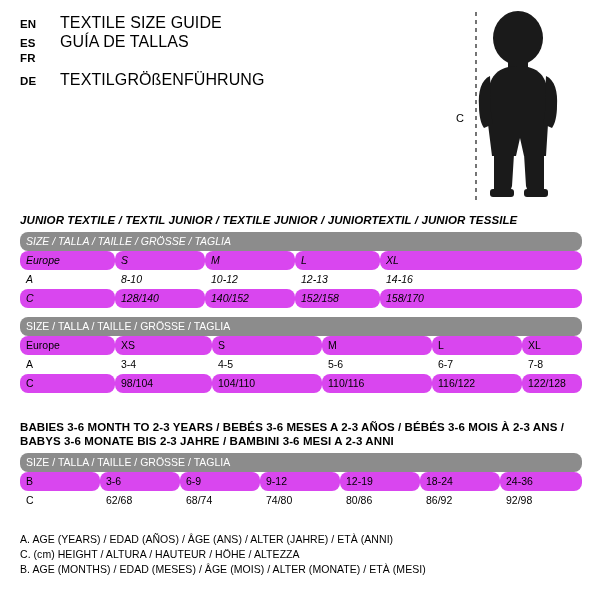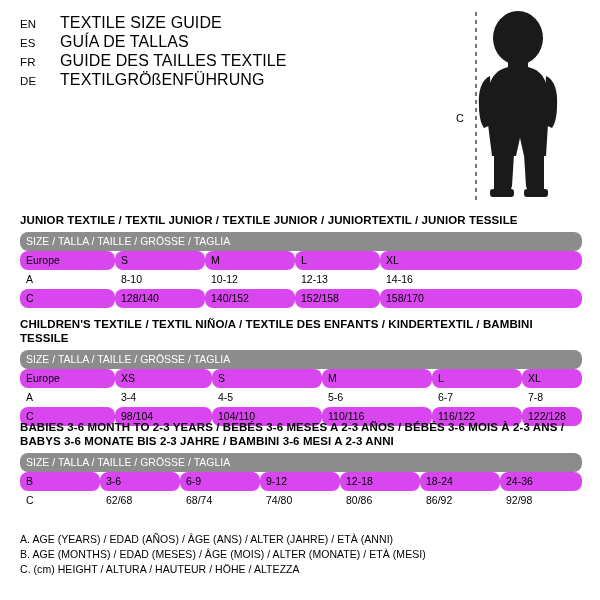--- a/index.html
+++ b/index.html
@@ -32,20 +32,21 @@
   .lang-row {
     display: flex;
     align-items: baseline;
     height: 18px;
     margin-bottom: 1px;
   }
   .lang-code {
     width: 40px;
     font-size: 11.5px;
     letter-spacing: 0.2px;
+    font-weight: bold;
   }
   .lang-title {
     font-size: 16px;
     letter-spacing: 0.1px;
   }
 
   
   .figure-wrap {
     position: absolute;
     left: 448px;
@@ -122,21 +123,20 @@
     <div class="lang-row">
       <div class="lang-code">EN</div>
       <div class="lang-title">TEXTILE SIZE GUIDE</div>
     </div>
     <div class="lang-row">
       <div class="lang-code">ES</div>
       <div class="lang-title">GUÍA DE TALLAS</div>
     </div>
     <div class="lang-row">
       <div class="lang-code">FR</div>
-      <div class="lang-title">GUIDE DES TAILLES TEXTILE</div>
     </div>
     <div class="lang-row">
       <div class="lang-code">DE</div>
       <div class="lang-title">TEXTILGRÖßENFÜHRUNG</div>
     </div>
   </div>
 
   <div class="figure-wrap">
     <div class="c-label">C</div>
     <svg width="140" height="200" viewBox="0 0 140 200">
@@ -159,21 +159,21 @@
         <path d="M46 148 L 66 148 L 64 180 L 62 186 L 46 186 L 46 170 Z"></path>
 
         <path d="M76 148 L 96 148 L 96 170 L 96 186 L 80 186 L 78 180 Z"></path>
 
         <rect x="42" y="183" width="24" height="8" rx="3"></rect>
         <rect x="76" y="183" width="24" height="8" rx="3"></rect>
       </g>
     </svg>
   </div>
 
-  <div class="section" style="top:213px;">
+  <div class="section" style="top:213px;font-style:italic;">
     <div class="section-title">JUNIOR TEXTILE / TEXTIL JUNIOR / TEXTILE JUNIOR / JUNIORTEXTIL / JUNIOR TESSILE</div>
     <table class="size-table">
       <colgroup>
         <col style="width:95px">
           <col style="width:90px">
           <col style="width:90px">
           <col style="width:85px">
           <col style="width:202px">
       </colgroup>
       <tbody>
@@ -199,21 +199,20 @@
           <td>128/140</td>
           <td>140/152</td>
           <td>152/158</td>
           <td>158/170</td>
         </tr>
       </tbody>
     </table>
   </div>
 
   <div class="section" style="top:317px;">
-    <div class="section-title">CHILDREN'S TEXTILE / TEXTIL NIÑO/A / TEXTILE DES ENFANTS / KINDERTEXTIL / BAMBINI TESSILE</div>
     <table class="size-table">
       <colgroup>
         <col style="width:95px">
           <col style="width:97px">
           <col style="width:110px">
           <col style="width:110px">
           <col style="width:90px">
           <col style="width:60px">
       </colgroup>
       <tbody>
@@ -262,36 +261,36 @@
       </colgroup>
       <tbody>
         <tr class="head-row">
           <td colspan="7">SIZE / TALLA / TAILLE / GRÖSSE / TAGLIA</td>
         </tr>
         <tr class="shade">
           <td>B</td>
           <td>3-6</td>
           <td>6-9</td>
           <td>9-12</td>
-          <td>12-18</td>
+          <td>12-19</td>
           <td>18-24</td>
           <td>24-36</td>
         </tr>
         <tr class="plain">
           <td>C</td>
           <td>62/68</td>
           <td>68/74</td>
           <td>74/80</td>
           <td>80/86</td>
           <td>86/92</td>
           <td>92/98</td>
         </tr>
       </tbody>
     </table>
   </div>
 
   <div class="footnotes">
     <div class="footnote">A. AGE (YEARS) / EDAD (AÑOS) / ÂGE (ANS) / ALTER (JAHRE) / ETÀ (ANNI)</div>
+    <div class="footnote">C. (cm) HEIGHT / ALTURA / HAUTEUR / HÖHE / ALTEZZA</div>
     <div class="footnote">B. AGE (MONTHS) / EDAD (MESES) / ÂGE (MOIS) / ALTER (MONATE) / ETÀ (MESI)</div>
-    <div class="footnote">C. (cm) HEIGHT / ALTURA / HAUTEUR / HÖHE / ALTEZZA</div>
   </div>
 
 </div>
 
 </body></html>

